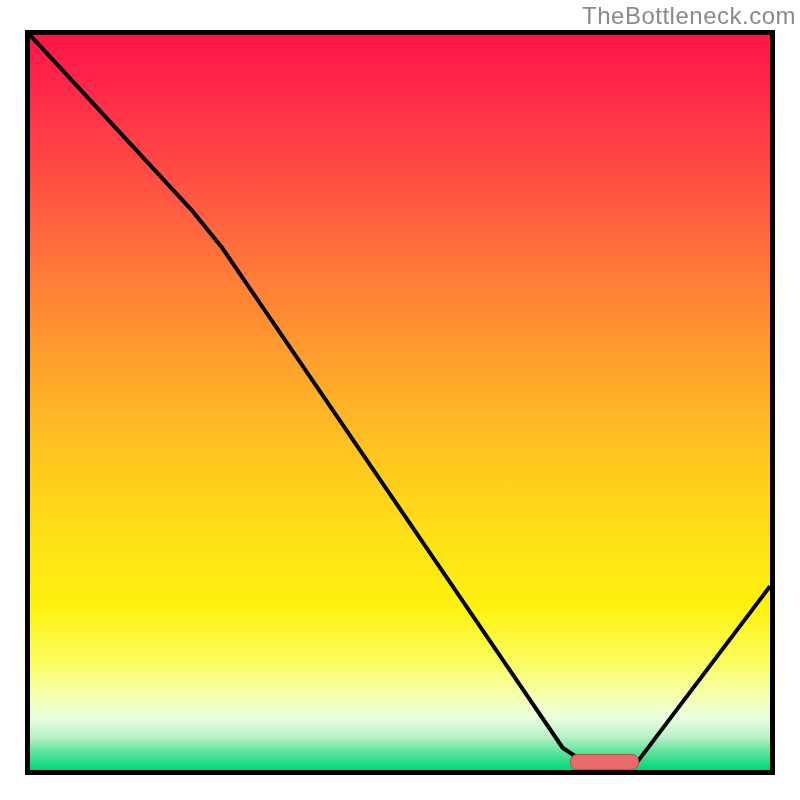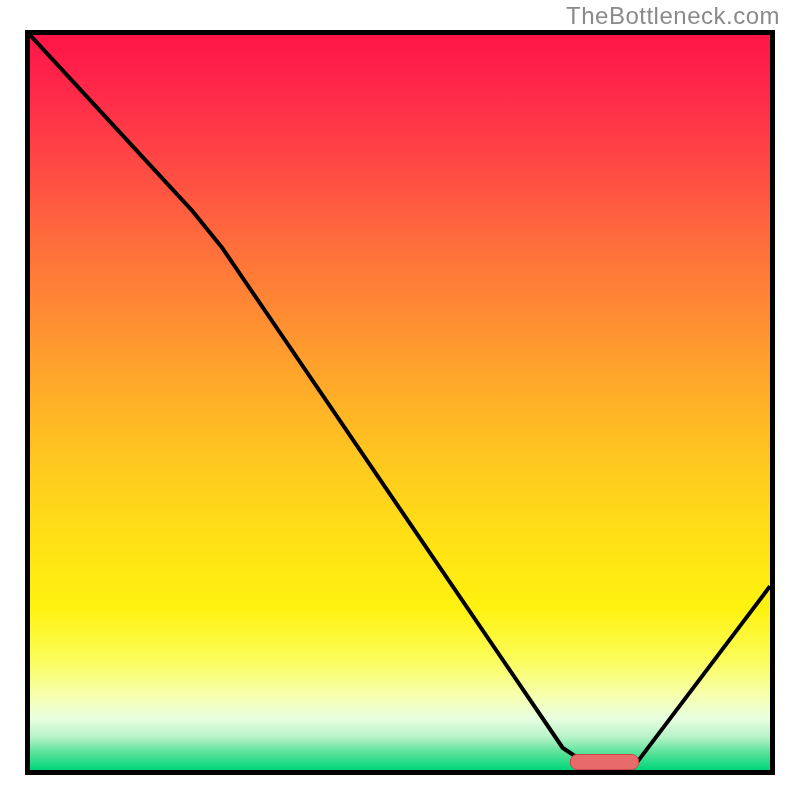--- a/index.html
+++ b/index.html
@@ -8,21 +8,21 @@
     background: #ffffff;
     font-family: Arial, sans-serif;
     width: 800px;
     height: 800px;
     overflow: hidden;
     position: relative;
   }
   .watermark {
     position: absolute;
     top: 2px;
-    right: 20px;
+    right: 4px;
     color: #8a8a8a;
     font-size: 24px;
     font-weight: 500;
     letter-spacing: 0.5px;
     z-index: 10;
   }
   .chart-frame {
     position: absolute;
     top: 30px;
     left: 25px;

